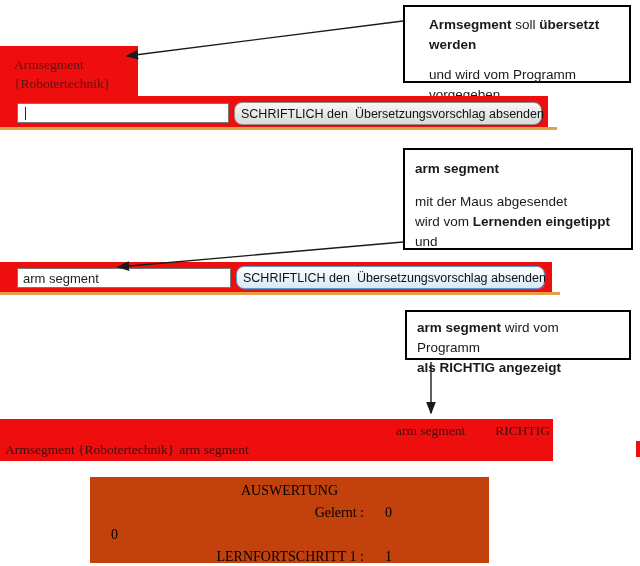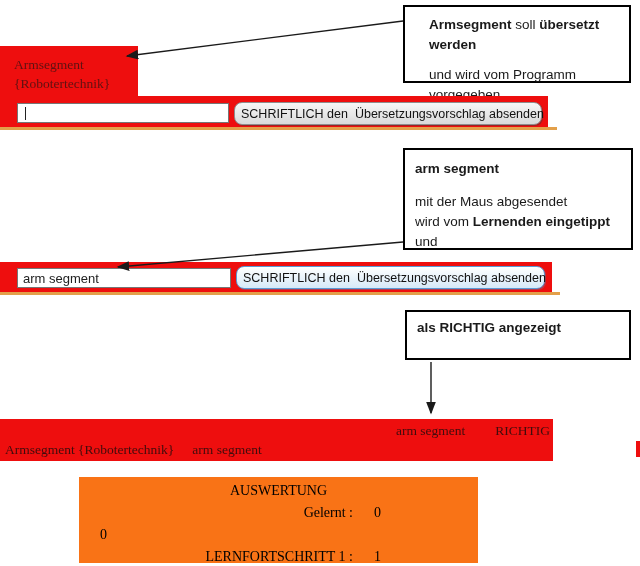--- a/index.html
+++ b/index.html
@@ -30,24 +30,24 @@
           text-align:center;white-space:pre;padding:0 6px;cursor:pointer;}
   .submit.gray{border:1px solid #8e8e8e;background:linear-gradient(#f7f7f7,#dadada);
                box-shadow:1px 1px 0 rgba(60,60,60,.45);}
   .submit.blue{border:1px solid #5b9bd5;background:linear-gradient(#feffff,#d6e9f8);
                box-shadow:1px 1px 0 rgba(90,130,170,.4);}
 
   
   .banner{left:0;top:419px;width:553px;height:42px;color:#400d0d;
           font-family:"Liberation Serif","DejaVu Serif",serif;font-size:13.5px;}
   .banner-top{position:absolute;top:4px;left:396px;display:flex;gap:30px;}
-  .banner-bottom{position:absolute;bottom:3px;left:5px;display:flex;gap:18px;}
+  .banner-bottom{position:absolute;bottom:3px;left:5px;display:flex;gap:5px;}
 
   
-  .eval{left:79px;top:477px;width:399px;height:86px;background:#f97316;color:#000;
+  .eval{left:90px;top:477px;width:399px;height:86px;background:#c2410c;color:#000;
         font-family:"Liberation Serif","DejaVu Serif",serif;font-size:14px;
         box-sizing:border-box;padding-top:5px;}
   .eval-title{text-align:center;height:22px;line-height:18px;}
   .eval-row{display:flex;height:22px;line-height:18px;}
   .eval-label{width:274px;text-align:right;}
   .eval-value{margin-left:21px;}
 
   svg.arrows{position:absolute;left:0;top:0;width:640px;height:566px;pointer-events:none;}
 </style>
 </head>
@@ -78,20 +78,21 @@
     <p style="margin-bottom:13px;"><span> wird vom </span><b>Lernenden eingetippt</b><span> und</span></p>
   </div>
 
   <div class="abs red answer-row" style="top:262px;width:552px;height:30px;">
     <div class="text-input" style="left:17px;top:6px;width:214px;"><span>arm segment</span></div>
     <button class="submit blue" style="left:236px;top:4px;width:309px;">SCHRIFTLICH den  Übersetzungsvorschlag absenden</button>
   </div>
   <div class="abs orange-line" style="left:0;top:292px;width:560px;"></div>
 
   <div class="callout" style="left:405px;top:310px;width:226px;height:50px;padding:6px 10px;box-sizing:border-box;">
+    <p><b>arm segment</b><span> wird vom Programm</span></p>
     <p><b>als RICHTIG angezeigt</b></p>
   </div>
 
   <div class="abs red banner">
     <div class="banner-top">
       <span>arm segment</span>
       <span>RICHTIG</span>
     </div>
     <div class="banner-bottom">
       <span>Armsegment {Robotertechnik}</span>

